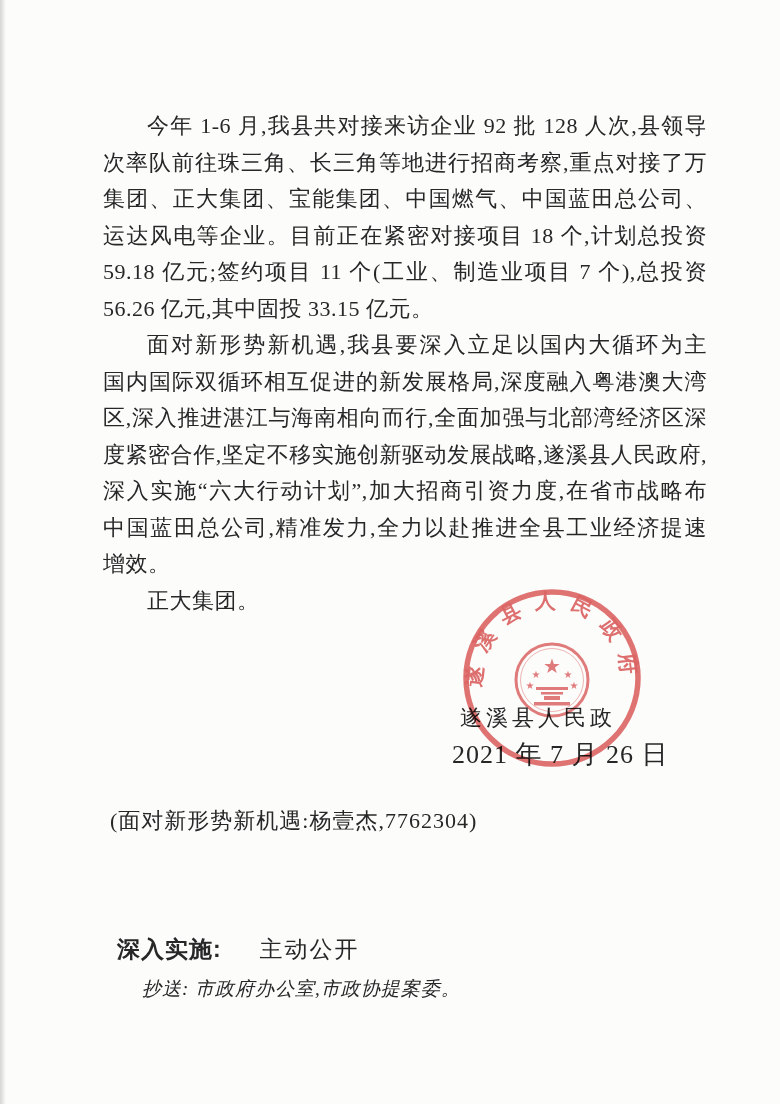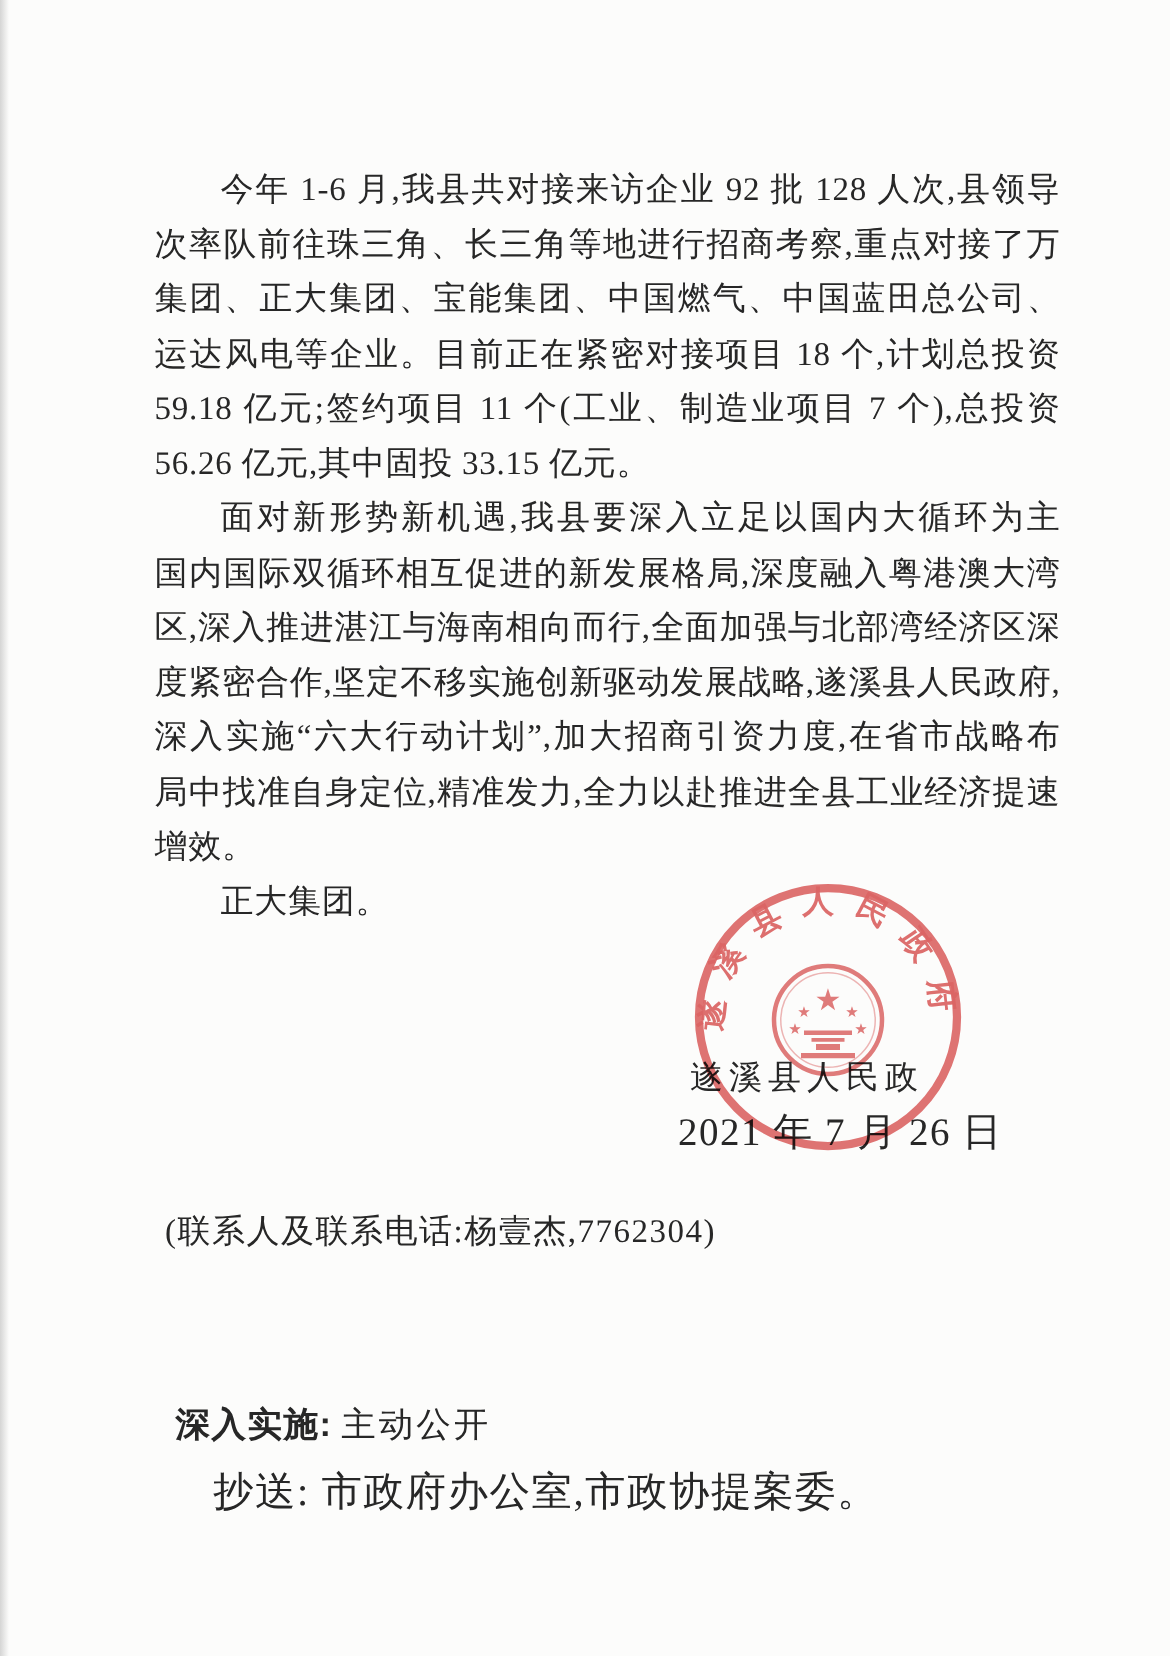--- a/index.html
+++ b/index.html
@@ -67,27 +67,28 @@
     position: absolute;
     top: 934px;
     left: 117px;
     font-size: 23px;
   }
   .publicity .label {
     font-family: "Liberation Sans", "DejaVu Sans", sans-serif;
     font-weight: bold;
     letter-spacing: 1px;
   }
-  .publicity .value { letter-spacing: 2px; }
+  .publicity .value { letter-spacing: 2px; margin-left: 32px; }
   .cc {
     position: absolute;
     top: 976px;
     left: 142px;
-    font-size: 27px;
+    font-size: 19px;
     letter-spacing: 1px;
+    font-style: italic;
   }
   .seal {
     position: absolute;
     left: 462px;
     top: 588px;
     width: 180px;
     height: 180px;
     mix-blend-mode: multiply;
     opacity: 0.88;
     pointer-events: none;
@@ -105,29 +106,29 @@
     <div class="line">次率队前往珠三角、长三角等地进行招商考察,重点对接了万洋</div>
     <div class="line">集团、正大集团、宝能集团、中国燃气、中国蓝田总公司、浙江</div>
     <div class="line">运达风电等企业。目前正在紧密对接项目 18 个,计划总投资</div>
     <div class="line">59.18 亿元;签约项目 11 个(工业、制造业项目 7 个),总投资</div>
     <div class="line last">56.26 亿元,其中固投 33.15 亿元。</div>
     <div class="line indent">面对新形势新机遇,我县要深入立足以国内大循环为主体、</div>
     <div class="line">国内国际双循环相互促进的新发展格局,深度融入粤港澳大湾</div>
     <div class="line">区,深入推进湛江与海南相向而行,全面加强与北部湾经济区深</div>
     <div class="line">度紧密合作,坚定不移实施创新驱动发展战略,遂溪县人民政府,</div>
     <div class="line">深入实施“六大行动计划”,加大招商引资力度,在省市战略布</div>
-    <div class="line">局中找准自身定位,精准发力,全力以赴推进全县工业经济提速</div>
+    <div class="line">中国蓝田总公司,精准发力,全力以赴推进全县工业经济提速</div>
     <div class="line last">增效。</div>
     <div class="line indent last">正大集团。</div>
   </div>
 
   <div class="signer">遂溪县人民政府</div>
   <div class="date">2021 年 7 月 26 日</div>
 
-  <div class="contact">(联系人及联系电话:杨壹杰,7762304)</div>
+  <div class="contact">(面对新形势新机遇:杨壹杰,7762304)</div>
 
   <div class="publicity">
     <span class="label">深入实施:</span>
     <span class="value">主动公开</span>
   </div>
 
   <div class="cc">
     <span>抄送:</span>
     <span>市政府办公室,市政协提案委。</span>
   </div>

